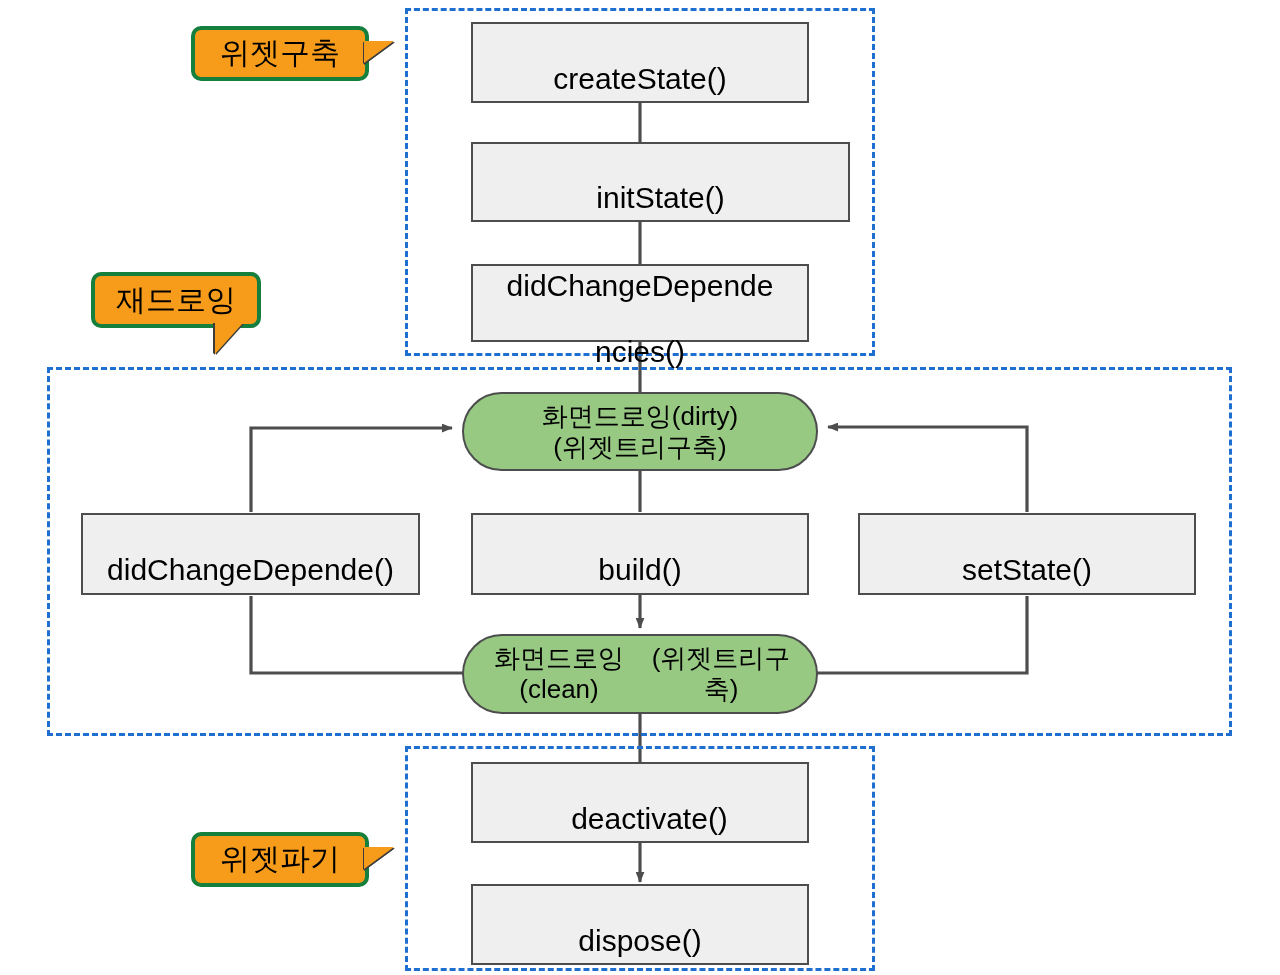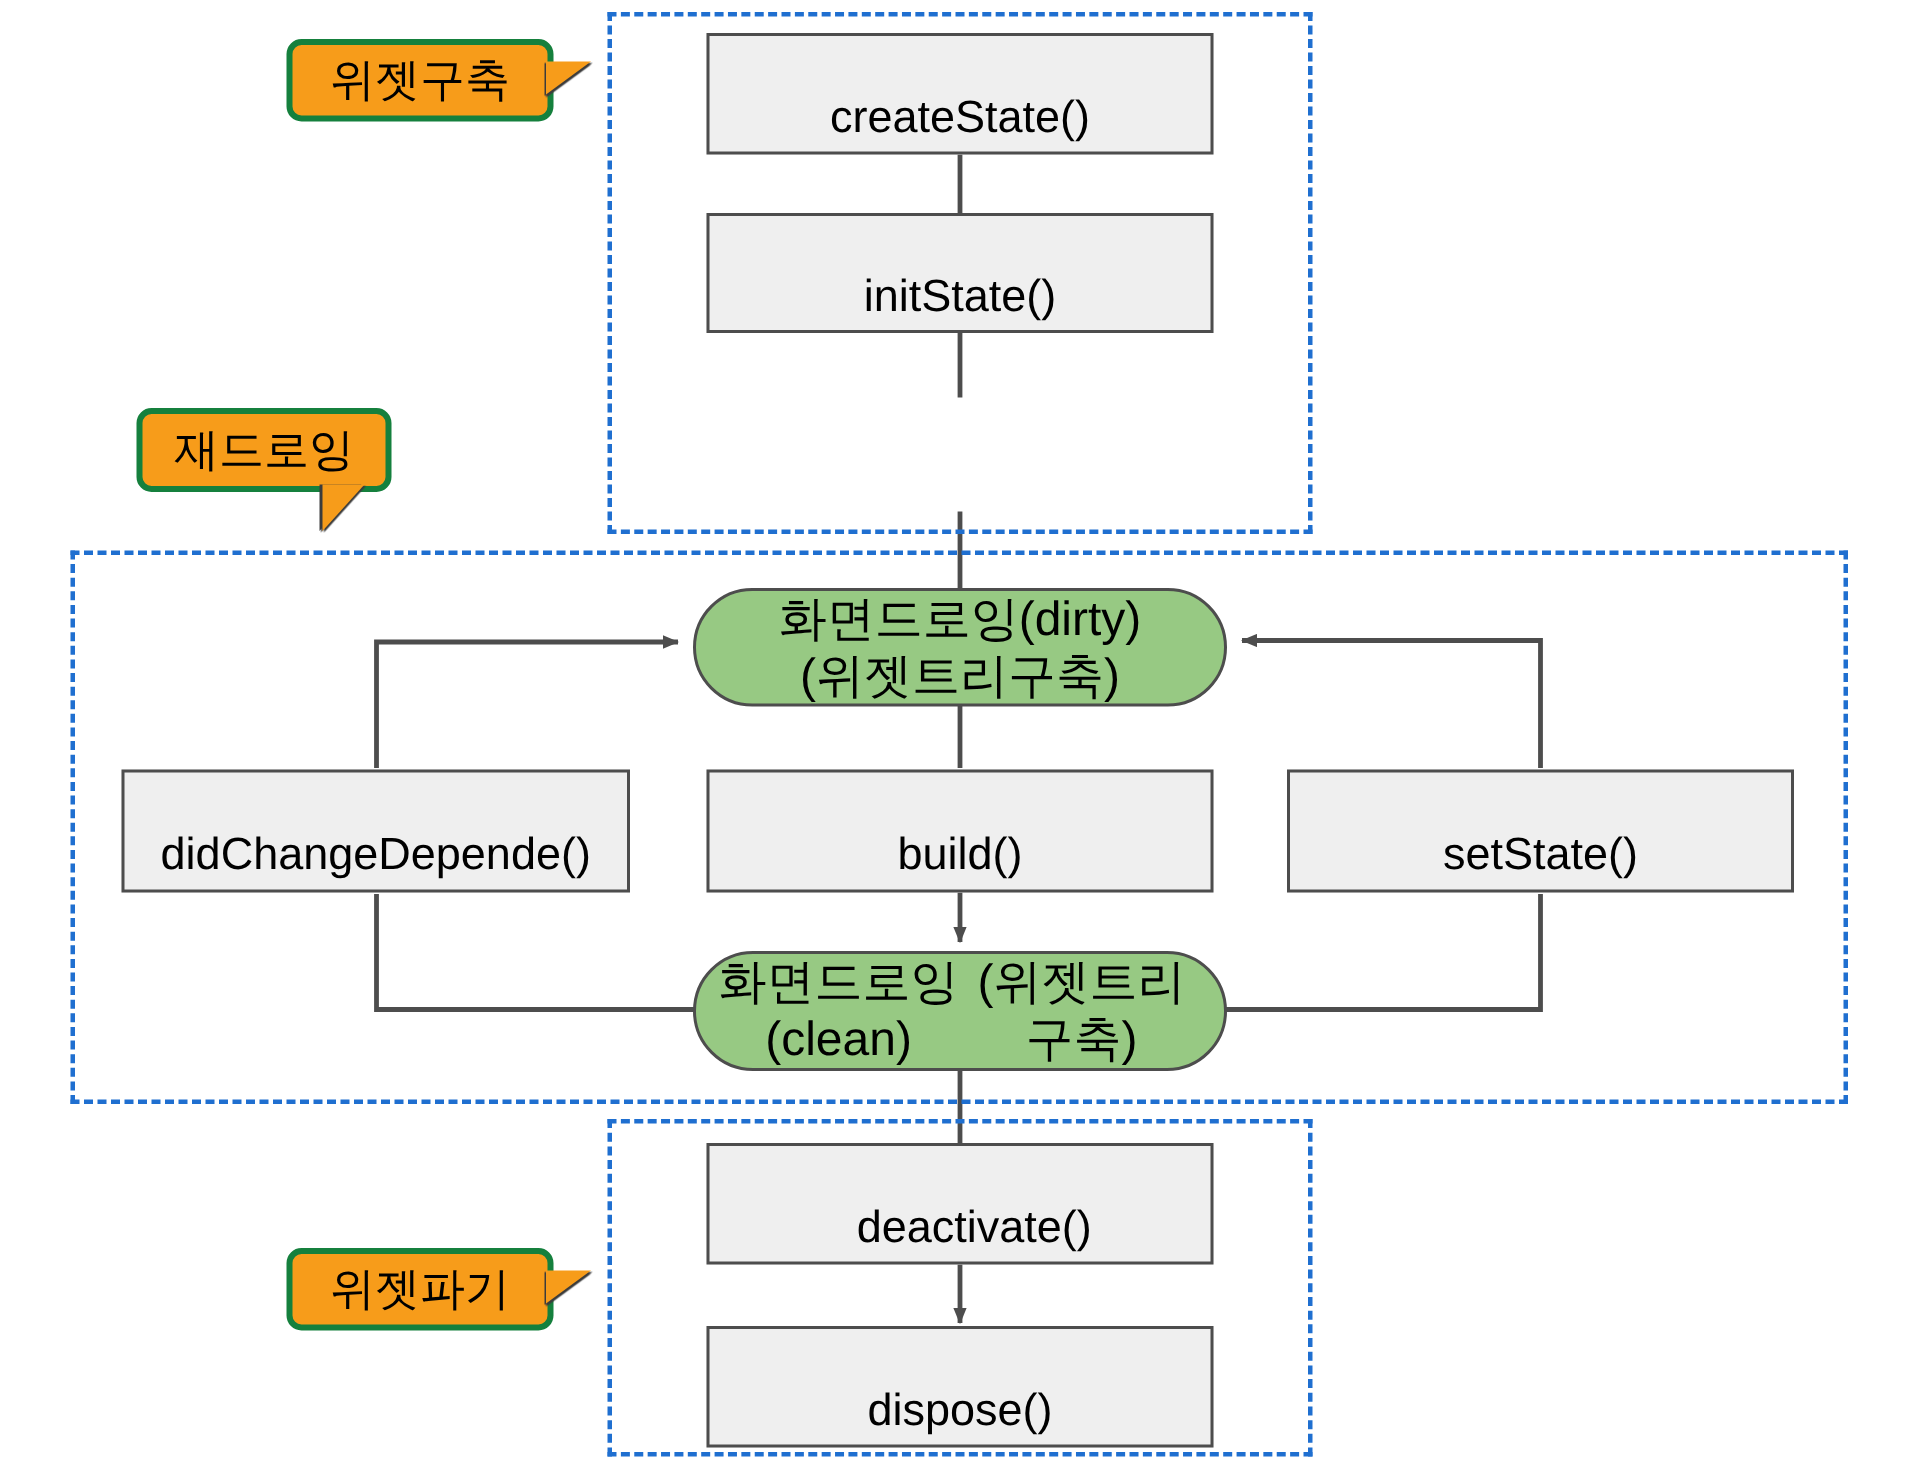--- a/index.html
+++ b/index.html
@@ -47,21 +47,21 @@
   .state-node {
     position: absolute;
     background: #97c983;
     border: 2px solid #4d4d4d;
     border-radius: 999px;
     display: flex;
     align-items: center;
     justify-content: center;
     text-align: center;
     color: #000000;
-    font-size: 32px;
+    font-size: 26px;
     line-height: 1.18;
     padding: 0 14px;
   }
   .state-node .label { display: block; width: 100%; }
   
   .callout {
     position: absolute;
     background: #f79c1a;
     border: 4px solid #15803d;
     border-radius: 10px;
@@ -148,24 +148,28 @@
 
   <div class="callout" style="left:191px; top:812px; width:178px; height:55px;margin-top:20px;">
     <span class="tail tail-right"></span>
     <span>위젯파기</span>
   </div>
 
   <div class="node-box" style="left:471px; top:22px; width:338px; height:81px;">
     <span class="label">createState()</span>
   </div>
 
-  <div class="node-box" style="left:471px; top:142px; width:338px; height:80px;">
+  <div class="node-box" style="left:471px; top:142px; width:379px; height:80px;">
     <span class="label">initState()</span>
   </div>
 
+  <div class="node-box" style="left:471px; top:264px; width:338px; height:78px; flex-direction:column;">
+    <span class="label">didChangeDepende</span>
+    <span class="label">ncies()</span>
+  </div>
 
   <div class="node-box" style="left:81px; top:513px; width:339px; height:82px;">
     <span class="label">didChangeDepende()</span>
   </div>
 
   <div class="node-box" style="left:471px; top:513px; width:338px; height:82px;text-align:center;">
     <span class="label">build()</span>
   </div>
 
   <div class="node-box" style="left:858px; top:513px; width:338px; height:82px;">

